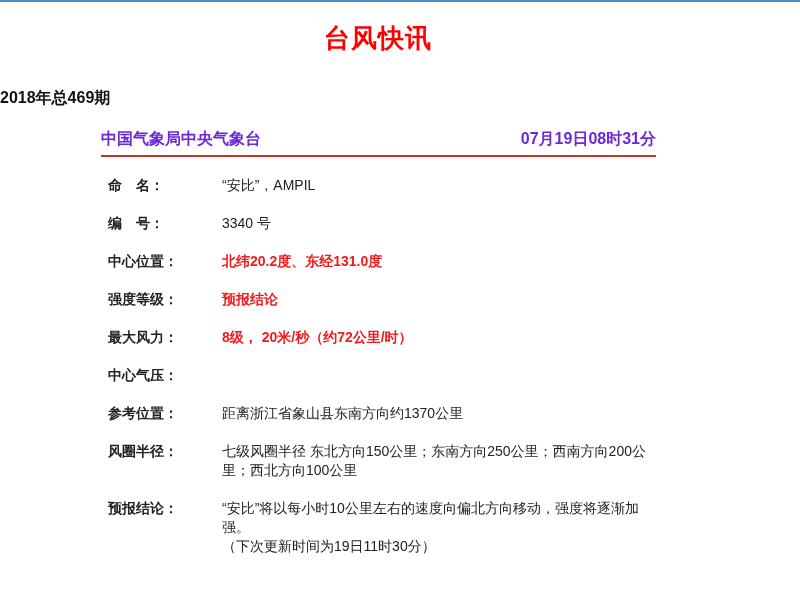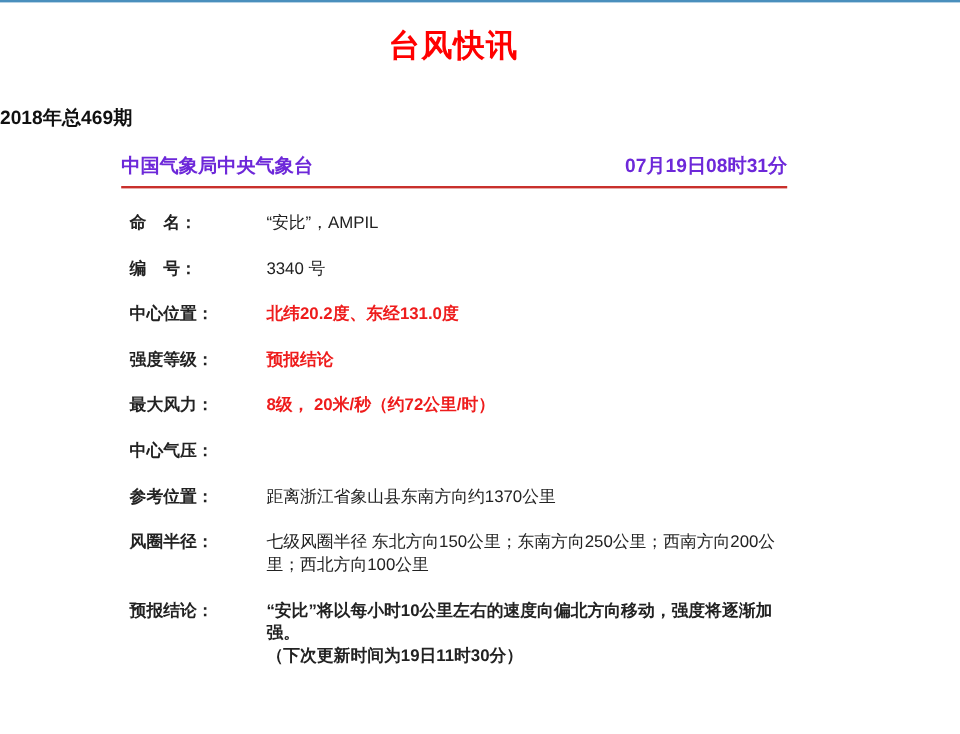--- a/index.html
+++ b/index.html
@@ -79,21 +79,20 @@
       color: #222222;
       line-height: 19px;
       word-break: break-all;
     }
     .value.red {
       color: #ee1c1c;
       font-weight: bold;
     }
     .value .line {
       display: block;
-      font-weight: bold;
     }
   </style>
 </head>
 <body>
 
 <div class="title">台风快讯</div>
 <div class="issue">2018年总469期</div>
 
 <div class="header-row">
   <span>中国气象局中央气象台</span>

